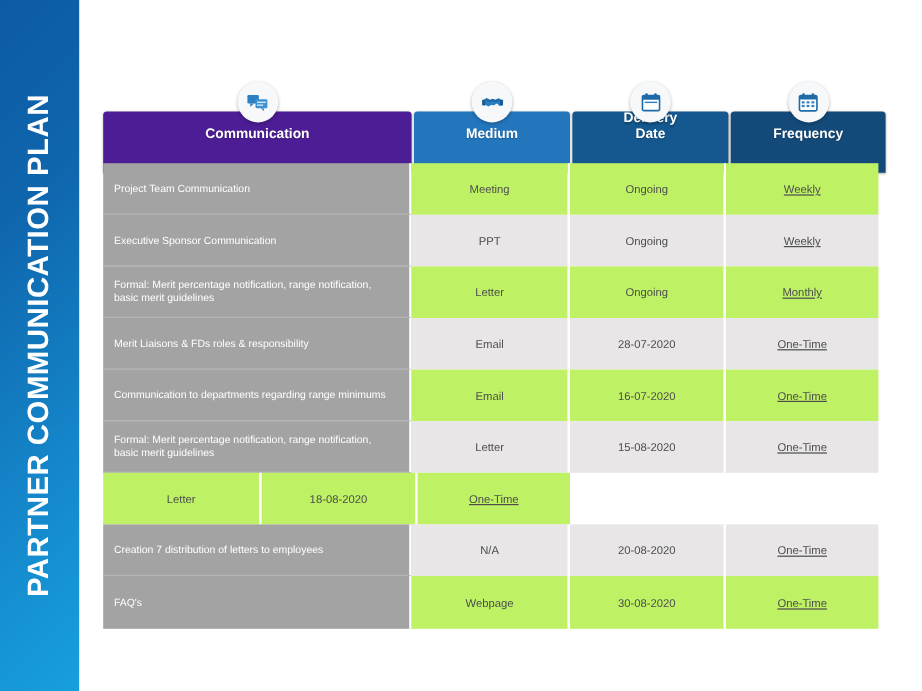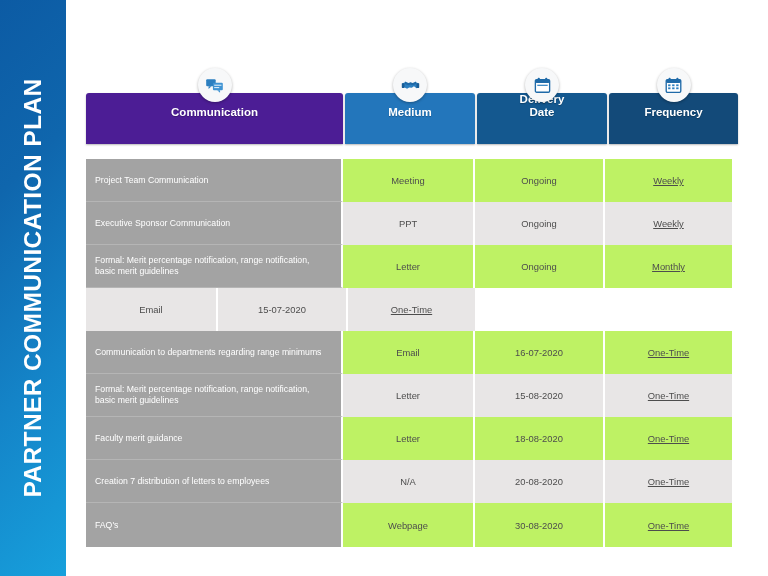--- a/index.html
+++ b/index.html
@@ -95,21 +95,21 @@
     display: flex;
     align-items: center;
     justify-content: center;
   }
   .icon-badge svg { display: block; }
 
   
   #body-rows {
     position: absolute;
     left: 0;
-    top: 159px;
+    top: 136px;
     width: 652px;
   }
   .row {
     display: flex;
     width: 652px;
   }
   .cell {
     box-sizing: border-box;
     display: flex;
     align-items: center;
@@ -229,41 +229,41 @@
     </div>
 
     <div class="row odd" style="height:43px">
       <div class="cell cell-desc sep-right">Formal: Merit percentage notification, range notification, basic merit guidelines</div>
       <div class="cell cell-val">Letter</div>
       <div class="cell cell-val sep-left">Ongoing</div>
       <div class="cell cell-val last sep-left">Monthly</div>
     </div>
 
     <div class="row even" style="height:43px">
+      <div class="cell cell-desc sep-right">Merit Liaisons &amp; FDs roles &amp; responsibility</div>
       <div class="cell cell-val">Email</div>
-      <div class="cell cell-val sep-left">15-07-2020</div>
+      <div class="cell cell-val sep-left">28-07-2020</div>
       <div class="cell cell-val last sep-left">One-Time</div>
     </div>
 
     <div class="row odd" style="height:43px">
       <div class="cell cell-desc sep-right">Communication to departments regarding range minimums</div>
       <div class="cell cell-val">Email</div>
       <div class="cell cell-val sep-left">16-07-2020</div>
       <div class="cell cell-val last sep-left">One-Time</div>
     </div>
 
     <div class="row even" style="height:43px">
       <div class="cell cell-desc sep-right">Formal: Merit percentage notification, range notification, basic merit guidelines</div>
       <div class="cell cell-val">Letter</div>
       <div class="cell cell-val sep-left">15-08-2020</div>
       <div class="cell cell-val last sep-left">One-Time</div>
     </div>
 
     <div class="row odd" style="height:43px">
-      <div class="cell cell-desc sep-right">Faculty merit guidance</div>
       <div class="cell cell-val">Letter</div>
       <div class="cell cell-val sep-left">18-08-2020</div>
       <div class="cell cell-val last sep-left">One-Time</div>
     </div>
 
     <div class="row even" style="height:43px">
       <div class="cell cell-desc sep-right">Creation 7 distribution of letters to employees</div>
       <div class="cell cell-val">N/A</div>
       <div class="cell cell-val sep-left">20-08-2020</div>
       <div class="cell cell-val last sep-left">One-Time</div>

